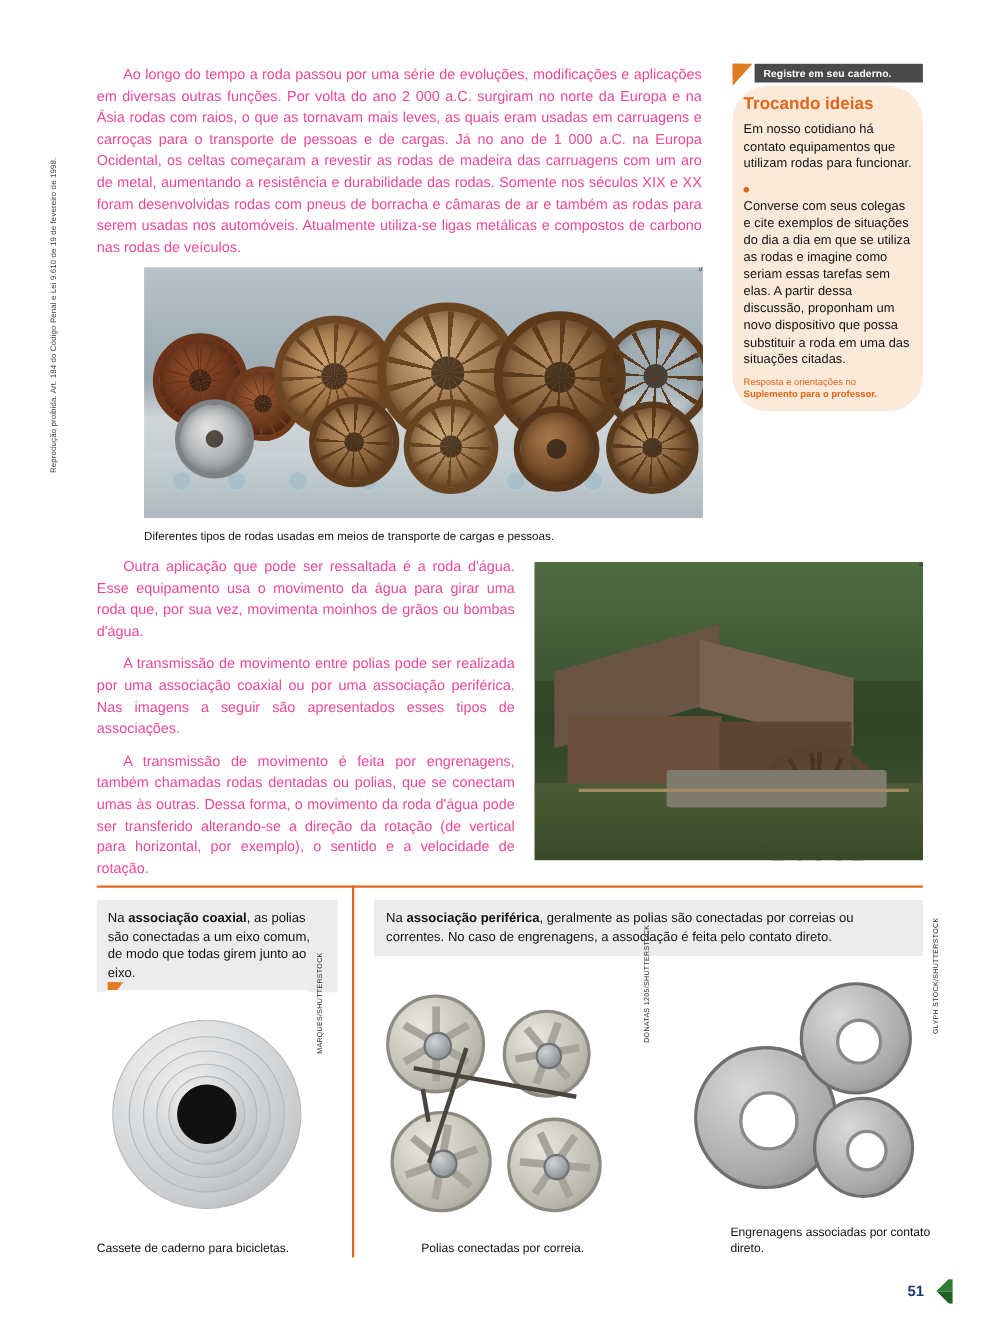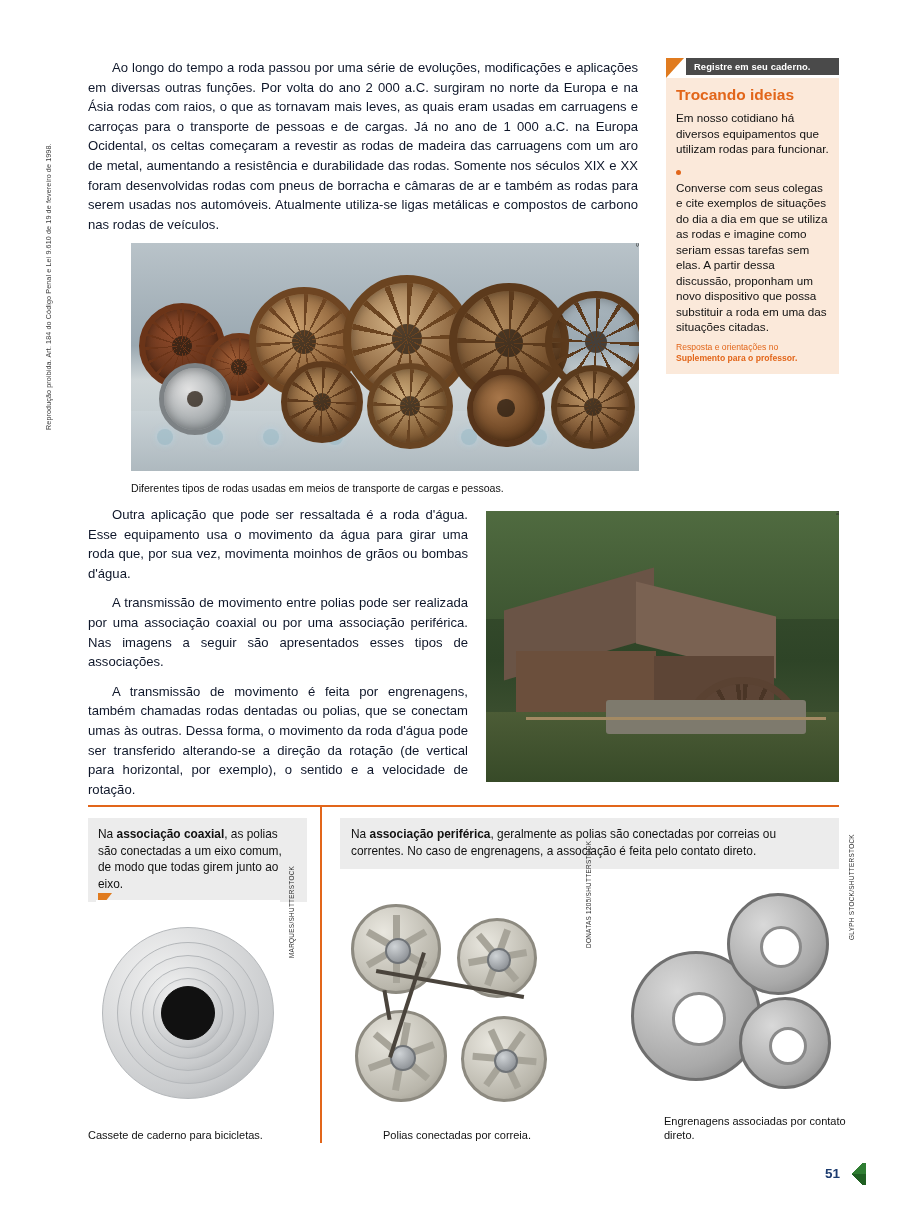--- a/index.html
+++ b/index.html
@@ -41,21 +41,21 @@
     left: 88px;
     top: 58px;
     width: 550px;
   }
   p.body {
     margin: 0 0 2px 0;
     font-size: 13.1px;
     line-height: 19.6px;
     text-align: justify;
     text-indent: 24px;
-    color: #0f172a;
+    color: #ec4899;
   }
 
   .caption {
     font-size: 10.6px;
     line-height: 13px;
     color: #111;
     margin-top: 5px;
   }
 
   
@@ -161,20 +161,21 @@
     width: 0; height: 0;
     border-left: 9px solid #e07b1f;
     border-top: 10px solid #e07b1f;
     border-bottom: 10px solid transparent;
     border-right: 9px solid transparent;
     margin-right: 2px;
   }
   .box-body {
     background: #fbe9da;
     padding: 6px 10px 10px 10px;
+    border-radius: 32px;
   }
   .box-title {
     color: #e2661a;
     font-size: 15.5px;
     font-weight: 700;
     margin: 2px 0 6px 0;
   }
   .box-body p {
     margin: 0 0 7px 0;
     font-size: 11.7px;
@@ -412,21 +413,21 @@
     <div class="credit-v" style="left:349px; top:4px;">MARTIN 851/SHUTTERSTOCK</div>
   </div>
 
   <div id="side-box">
     <div class="registre-row">
       <div class="registre-flag"></div>
       <div class="registre-bar" style="flex:1;">Registre em seu caderno.</div>
     </div>
     <div class="box-body">
       <div class="box-title">Trocando ideias</div>
-      <p>Em nosso cotidiano há diversos equipamentos que utilizam rodas para funcionar.</p>
+      <p>Em nosso cotidiano há contato equipamentos que utilizam rodas para funcionar.</p>
       <div class="bullet-row">
         <div class="bullet-dot"></div>
         <p style="margin:0;">Converse com seus colegas e cite exemplos de situações do dia a dia em que se utiliza as rodas e imagine como seriam essas tarefas sem elas. A partir dessa discussão, proponham um novo dispositivo que possa substituir a roda em uma das situações citadas.</p>
       </div>
       <div class="answer-note">
         <span>Resposta e orientações no</span><br>
         <b>Suplemento para o professor.</b>
       </div>
     </div>
   </div>

